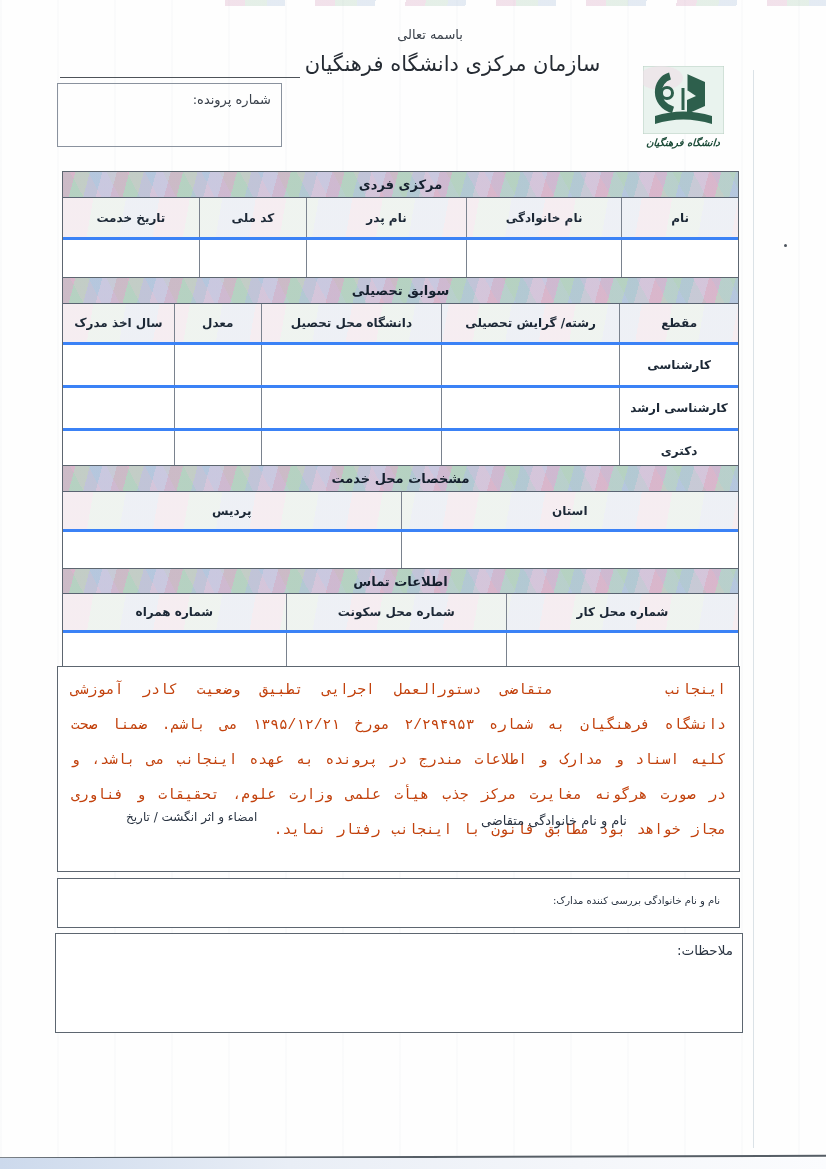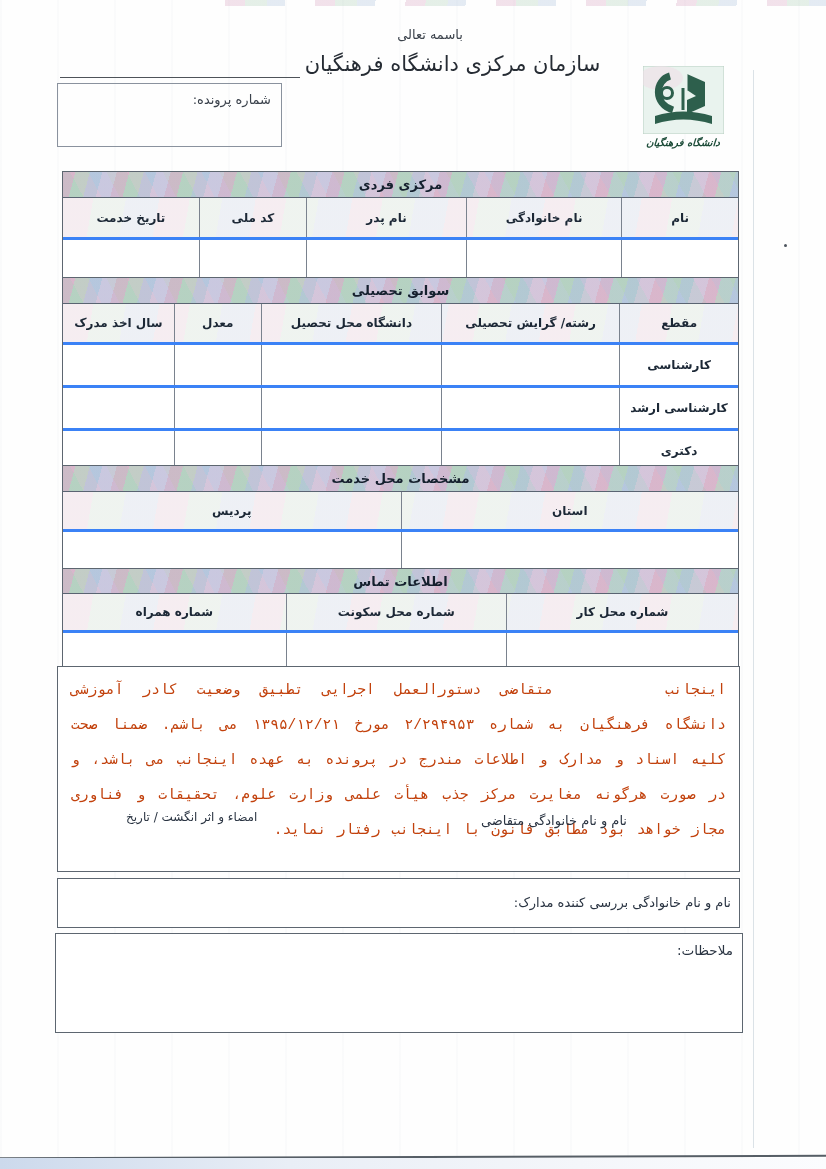--- a/index.html
+++ b/index.html
@@ -57,21 +57,21 @@
   .filebox .lbl{position:absolute;top:8px;right:10px;font-size:13px;color:#3a414b;direction:rtl;}
 
   .decl-box{border:1px solid #5d6670;box-sizing:border-box;background:#fff;}
   .decl-text{margin:0;padding:6px 13px 0 13px;direction:rtl;text-align:justify;text-align-last:right;
              font-size:14.5px;line-height:35px;color:#c2410c;word-spacing:2px;font-family:Liberation Mono, monospace;}
   .name-blank{display:inline-block;width:112px;}
   .decl-sign-name{position:absolute;top:146px;right:112px;font-size:13px;color:#2a3442;direction:rtl;}
   .decl-sign-sig{position:absolute;top:143px;left:68px;font-size:12px;color:#2a3442;direction:rtl;}
 
   .reviewer-box{border:1px solid #5d6670;box-sizing:border-box;background:#fff;}
-  .reviewer-name{position:absolute;top:16px;right:8px;font-size:13px;color:#2a3442;direction:rtl;}
+  .reviewer-name{position:absolute;top:16px;right:19px;font-size:10px;color:#2a3442;direction:rtl;}
   .reviewer-sig{position:absolute;top:14px;left:172px;font-size:13px;color:#2a3442;direction:rtl;margin-top:44px;}
 
   .remarks-box{border:1px solid #5d6670;box-sizing:border-box;background:#fff;}
   .remarks-lbl{position:absolute;top:8px;right:9px;font-size:13.5px;color:#2a3442;direction:rtl;}
 
   .logo-caption{font-size:10px;font-weight:bold;color:#1e4d3a;text-align:center;direction:rtl;
                 font-style:italic;transform:skewX(-4deg);}
 
   .topstrip{
     background:

